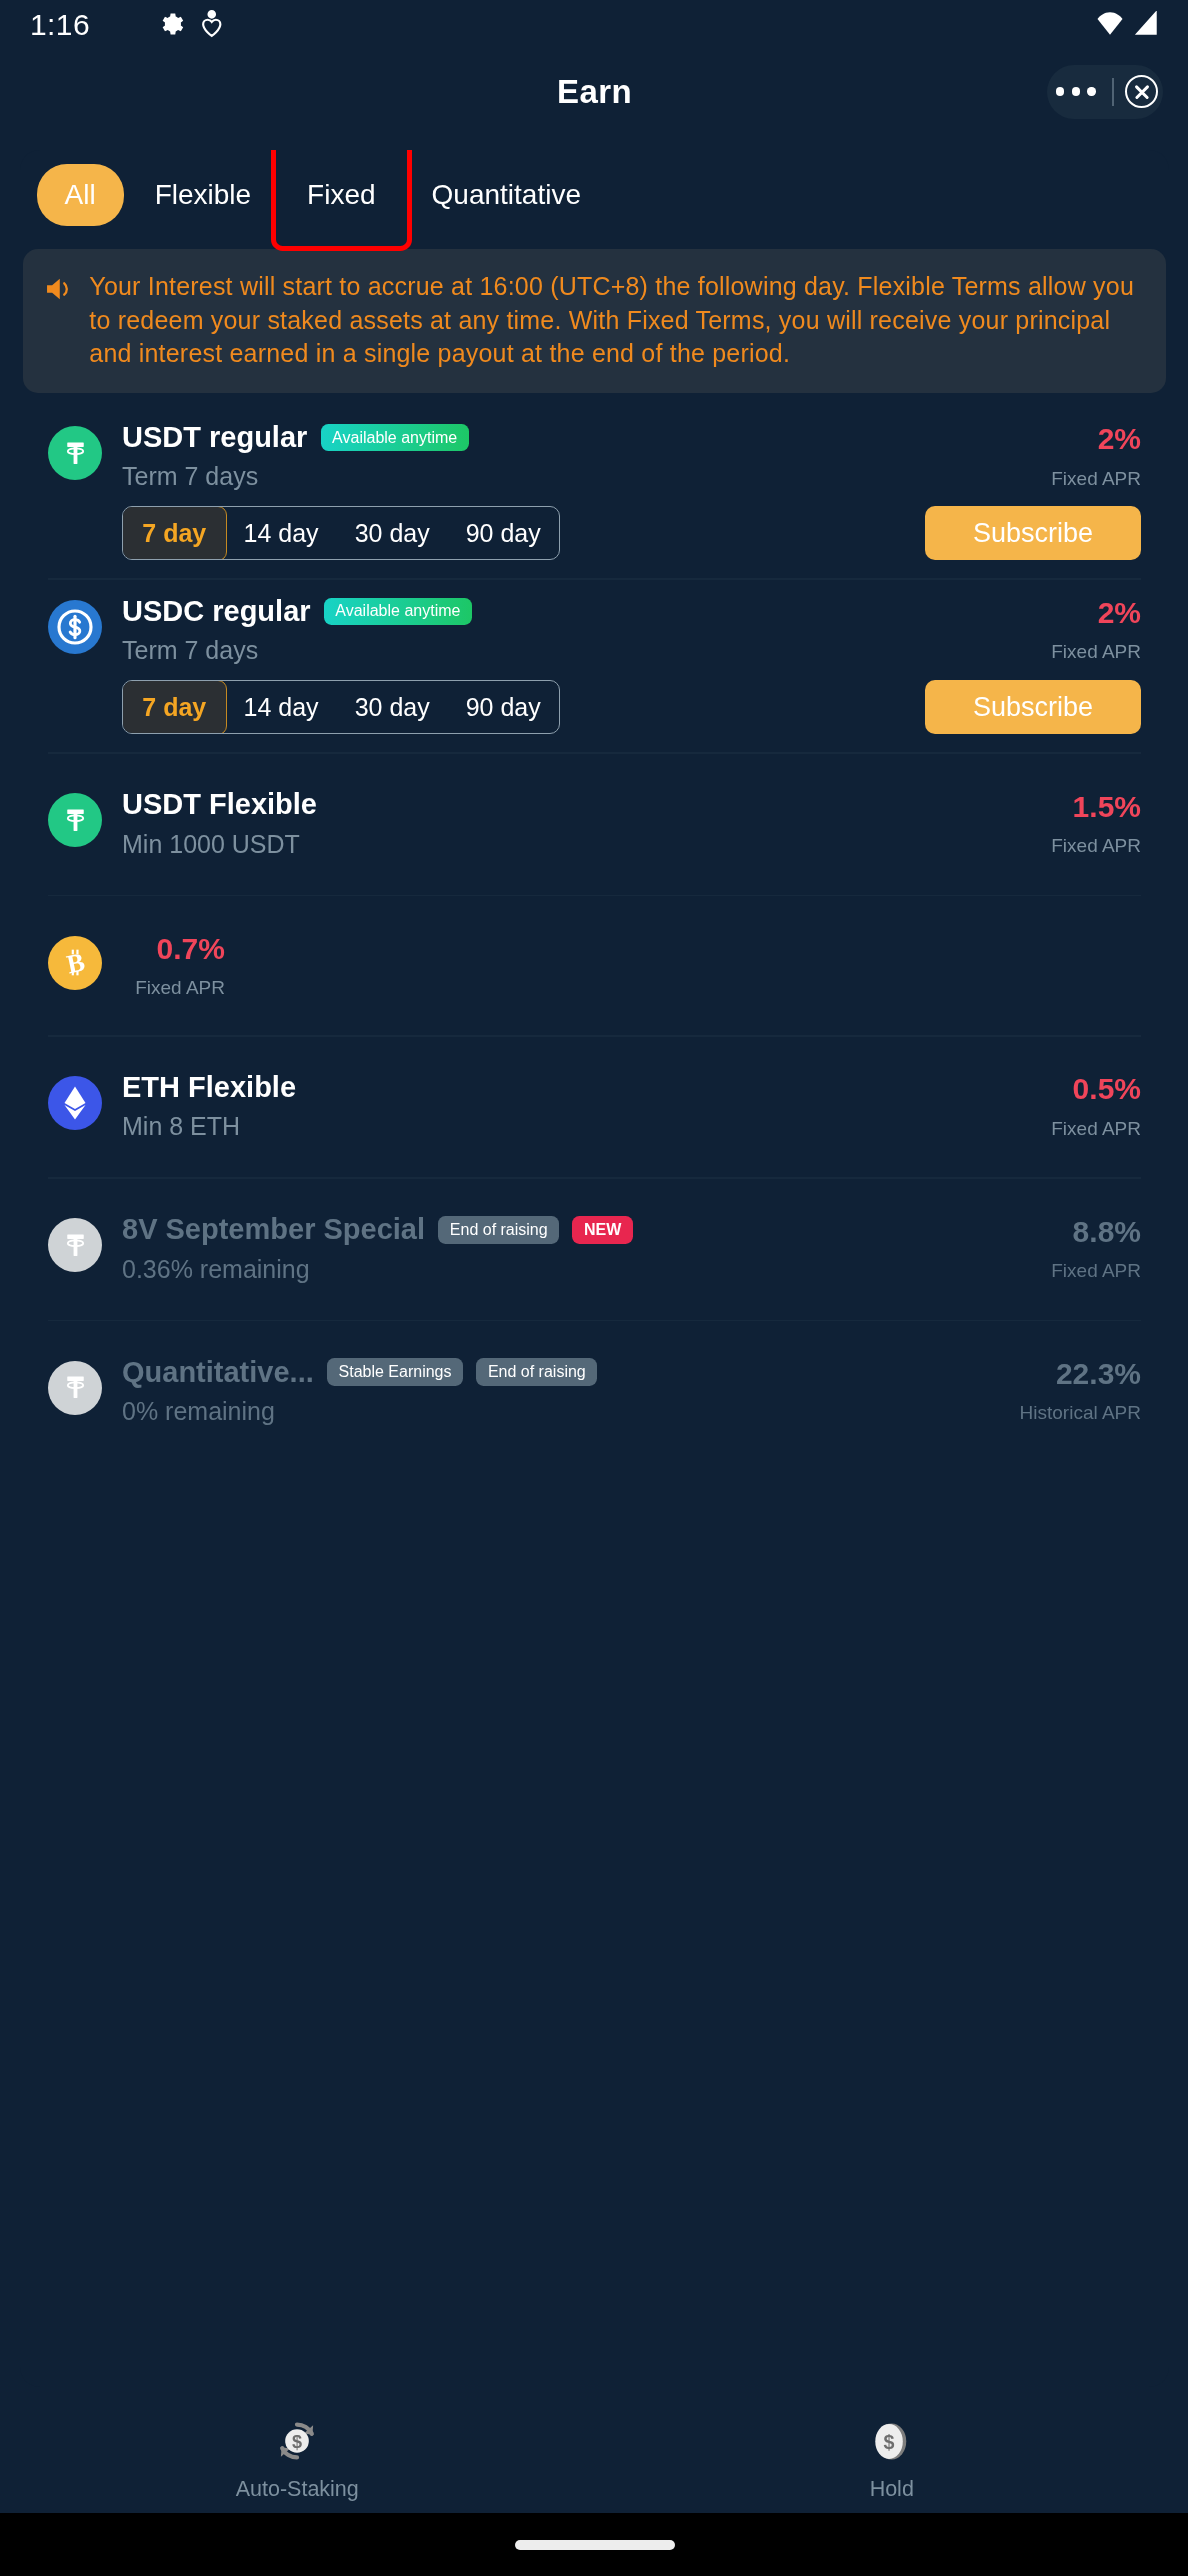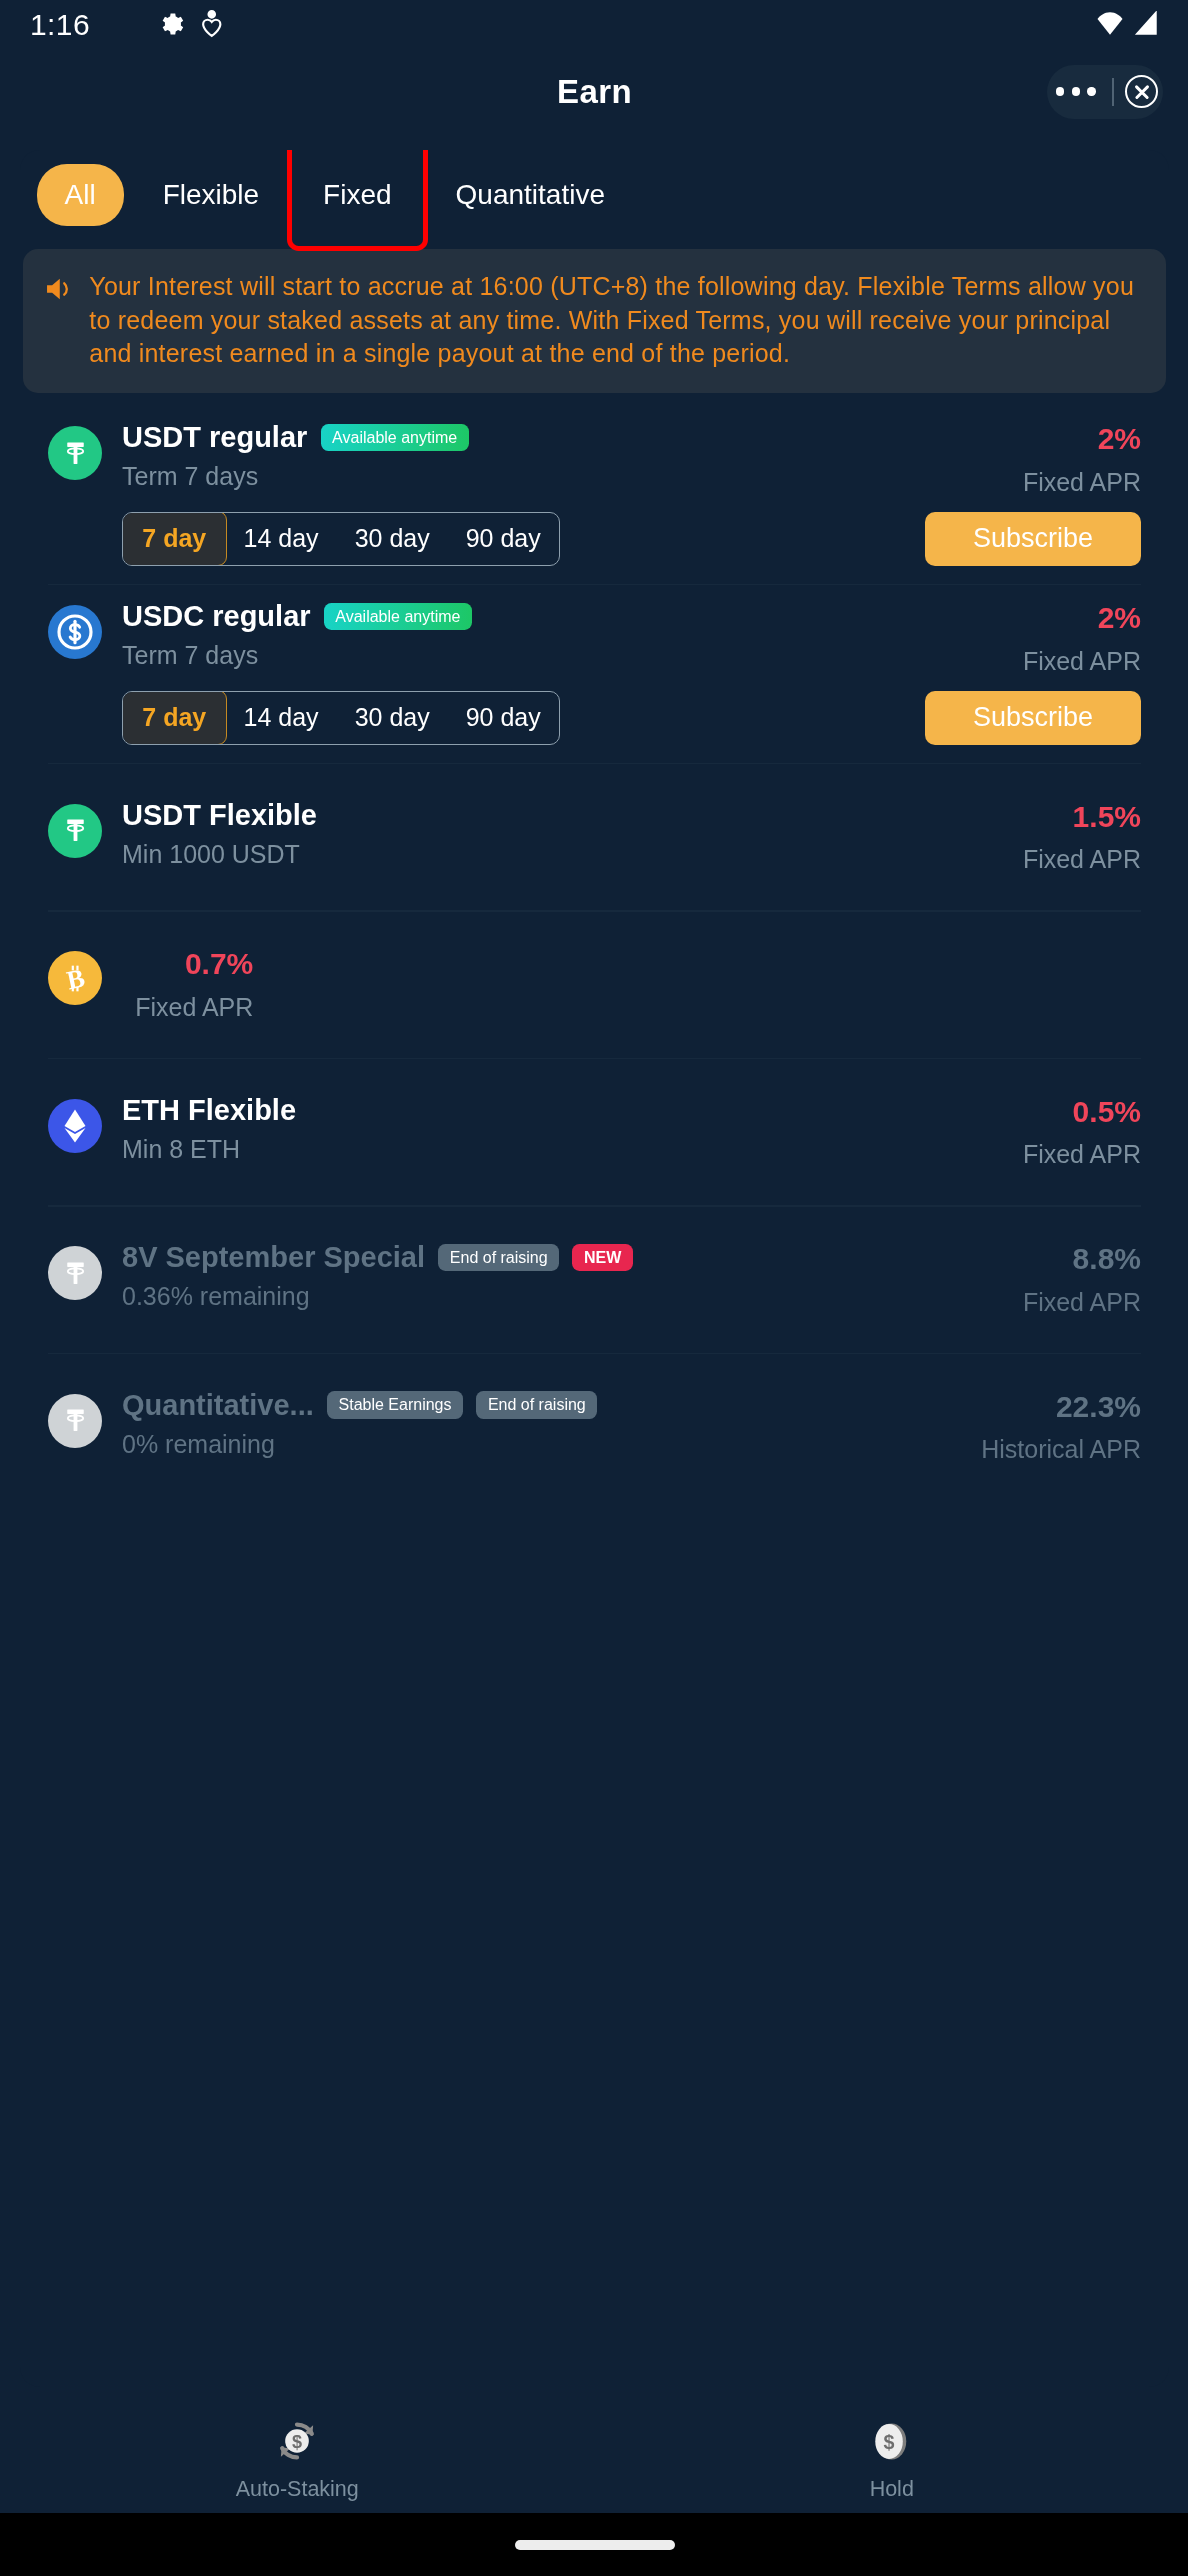--- a/index.html
+++ b/index.html
@@ -49,21 +49,21 @@
   .content {
     margin:16.5px 20px 0 20px;
     background:#0F2136;
     border-radius:20px;
     height:2237px;
     position:relative;
     overflow:hidden;
   }
 
   
-  .tabs { display:flex; align-items:center; height:91px; padding-left:16.5px; gap:14px; }
+  .tabs { display:flex; align-items:center; height:91px; padding-left:16.5px; gap:6px; }
   .tab {
     font-size:28px; color:#FFFFFF; padding:15px 25px; border-radius:30px;
     white-space:nowrap;
   }
   .tab.active { background:#F5B54A; color:#ffffff; padding:15px 28px; }
   .tab-wrap { position:relative; }
   .tab-highlight {
     position:absolute; left:-11.6px; top:-25px; right:-11.6px; bottom:-25px;
     border:5px solid #FF0000; border-radius:11.6px; pointer-events:none;
   }
@@ -105,21 +105,21 @@
     color:#FFFFFF; white-space:nowrap; line-height:1;
   }
   .badge.avail { background:linear-gradient(90deg,#18D3C6 0%,#1DC766 100%); }
   .badge.grey  { background:#546878; }
   .badge.new   { background:#E8264F; font-weight:700; }
   .psub { font-size:25px; color:#7D909F; margin-top:8.3px; }
   .psub.dim { color:#5F7384; }
   .pright { text-align:right; flex:0 0 auto; margin-left:13.2px; }
   .papr { font-size:30px; font-weight:700; color:#F0455A; line-height:1; margin-top:3.3px; }
   .papr.dim { color:#5F7384; }
-  .paprlabel { font-size:25px; color:#7D909F; margin-top:13.2px; }
+  .paprlabel { font-size:19px; color:#7D909F; margin-top:13.2px; }
   .paprlabel.dim { color:#5F7384; }
 
   
   .termrow { display:flex; align-items:center; margin-top:15px; padding-left:74px; }
   .segment {
     display:flex; align-items:stretch; border:1.7px solid #8EA0AE;
     border-radius:10px; overflow:hidden; height:54px;
   }
   .seg {
     font-size:25px; color:#FFFFFF; display:flex; align-items:center;

